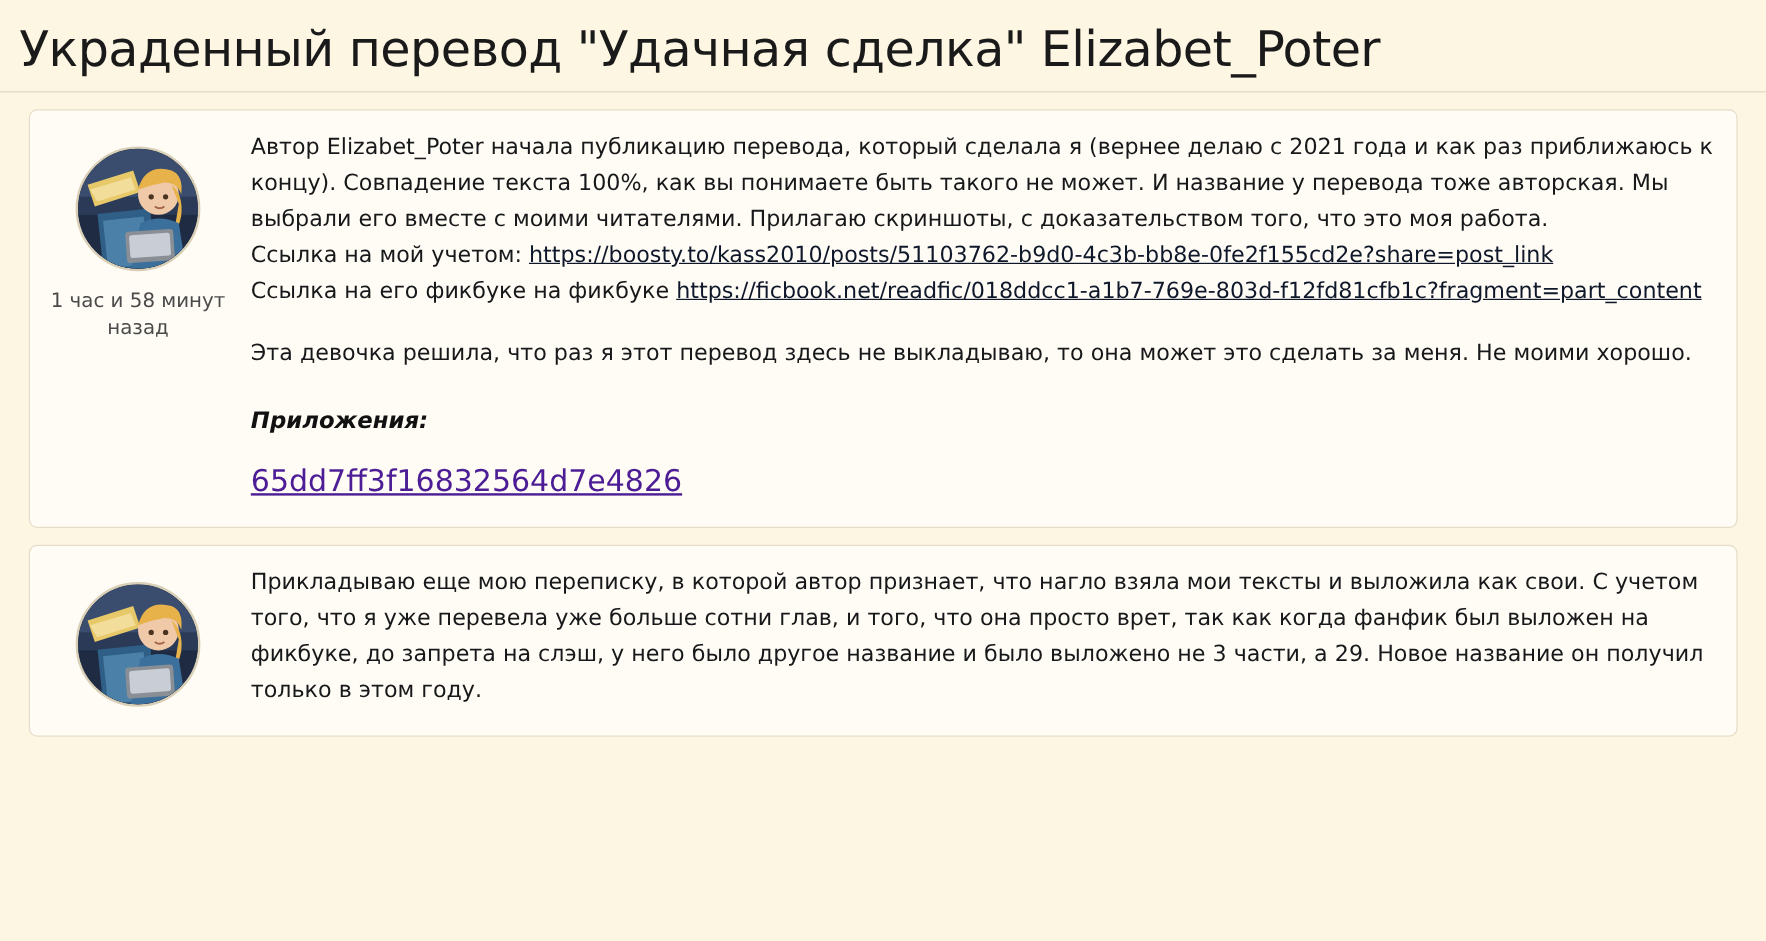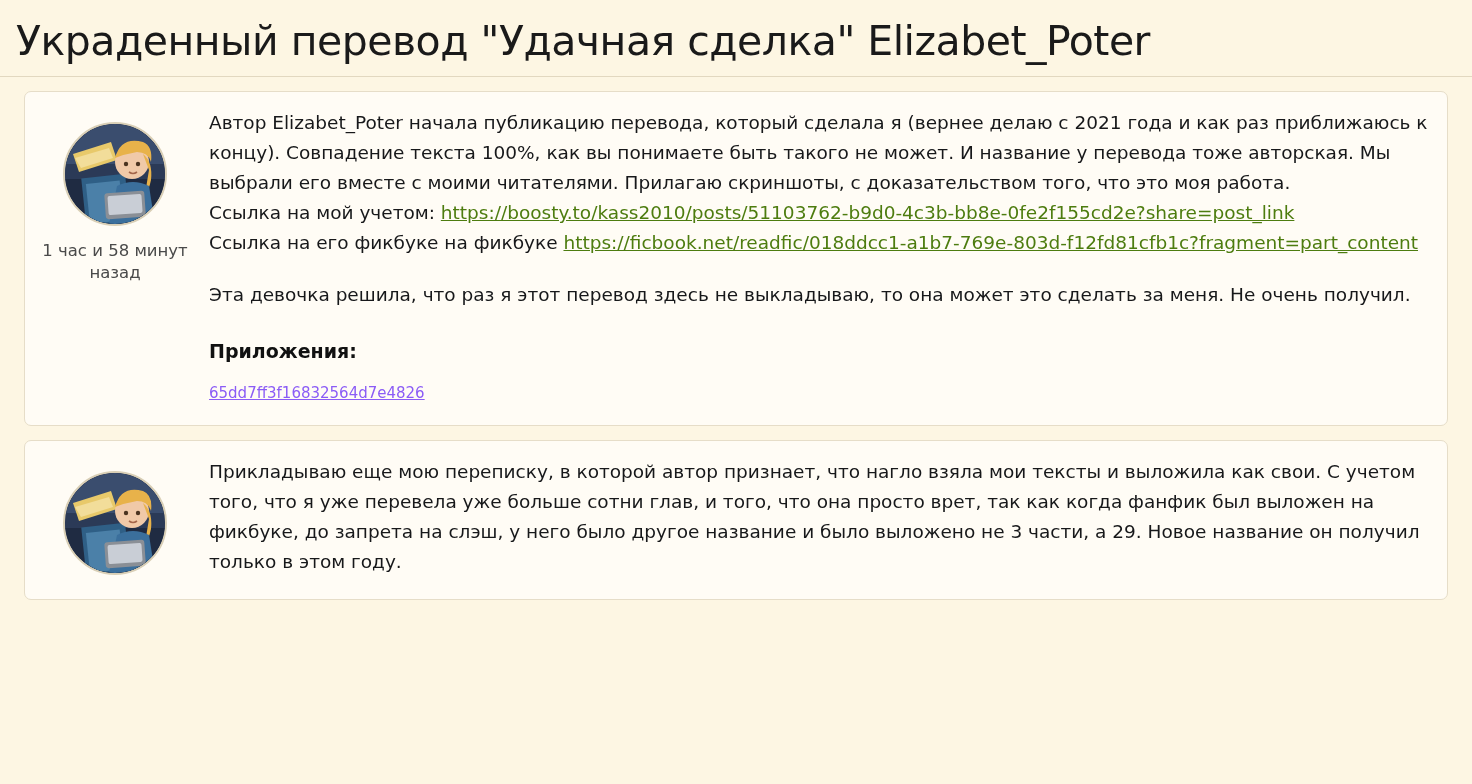--- a/index.html
+++ b/index.html
@@ -78,34 +78,35 @@
     box-sizing: border-box;
     font-size: 18.5px;
     line-height: 1.62;
     color: #17181a;
   }
   .post-body p {
     margin: 0 0 0 0;
   }
   .para-gap { height: 22px; }
   a.link {
-    color: #4d7c0f;
+    color: #0f172a;
     word-break: break-all;
   }
   .attachments-title {
     font-weight: bold;
     font-size: 19px;
     color: #111;
     margin-top: 26px;
+    font-style: italic;
   }
   .attachment-link {
     display: inline-block;
     margin-top: 14px;
-    font-size: 15px;
-    color: #8b5cf6;
+    font-size: 25px;
+    color: #4c1d95;
   }
   .inline-run { display: inline; }
 </style>
 </head>
 <body>
 
 <div id="page">
 
   <h1 class="page-title">Украденный перевод "Удачная сделка" Elizabet_Poter</h1>
   <div class="title-rule"></div>
@@ -144,21 +145,21 @@
 
     <div class="post-body">
       <p>Автор Elizabet_Poter начала публикацию перевода, который сделала я (вернее делаю с 2021 года и как раз приближаюсь к концу). Совпадение текста 100%, как вы понимаете быть такого не может. И название у перевода тоже авторская. Мы выбрали его вместе с моими читателями. Прилагаю скриншоты, с доказательством того, что это моя работа.</p>
       <p>
         <span class="inline-run">Ссылка на мой учетом: </span><a class="link" href="#">https://boosty.to/kass2010/posts/51103762-b9d0-4c3b-bb8e-0fe2f155cd2e?share=post_link</a>
       </p>
       <p>
         <span class="inline-run">Ссылка на его фикбуке на фикбуке </span><a class="link" href="#">https://ficbook.net/readfic/018ddcc1-a1b7-769e-803d-f12fd81cfb1c?fragment=part_content</a>
       </p>
       <div class="para-gap"></div>
-      <p>Эта девочка решила, что раз я этот перевод здесь не выкладываю, то она может это сделать за меня. Не очень получил.</p>
+      <p>Эта девочка решила, что раз я этот перевод здесь не выкладываю, то она может это сделать за меня. Не моими хорошо.</p>
       <div class="attachments-title">Приложения:</div>
       <a class="attachment-link" href="#">65dd7ff3f16832564d7e4826</a>
     </div>
   </div>
 
   <div class="post">
     <div class="post-side">
       <div class="avatar">
         <svg width="100" height="100" viewBox="0 0 100 100" xmlns="http://www.w3.org/2000/svg">
           <defs>

